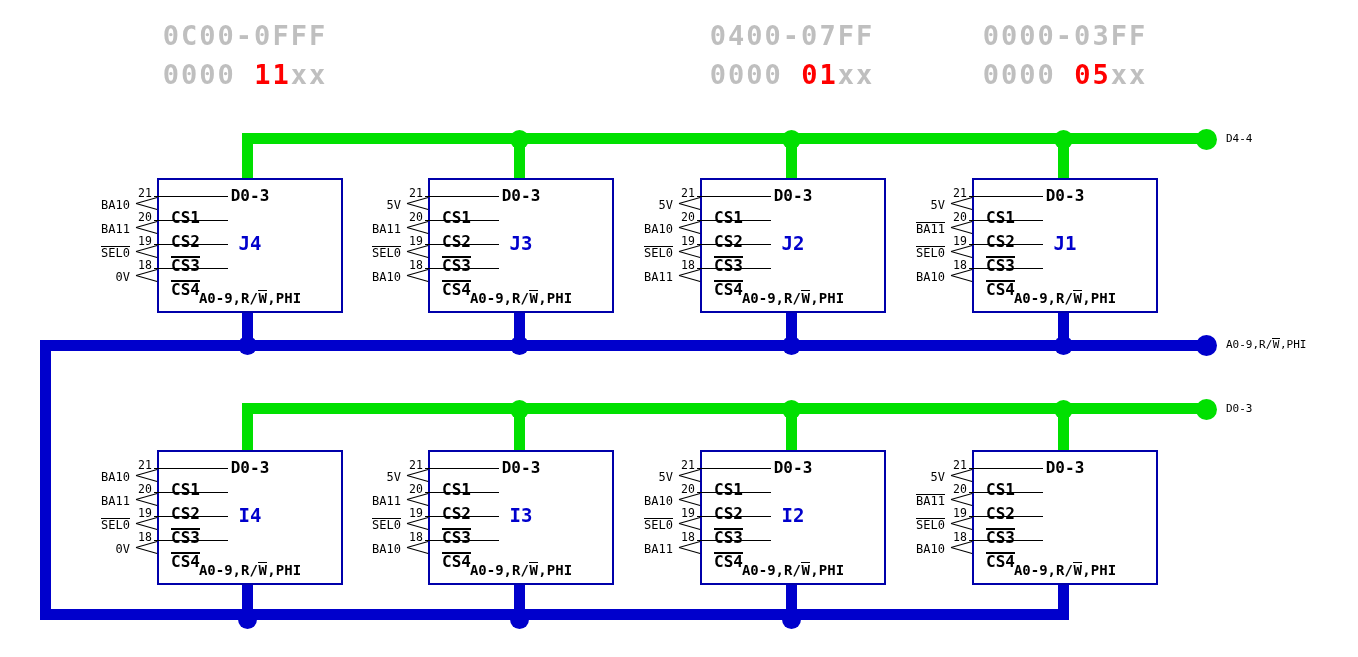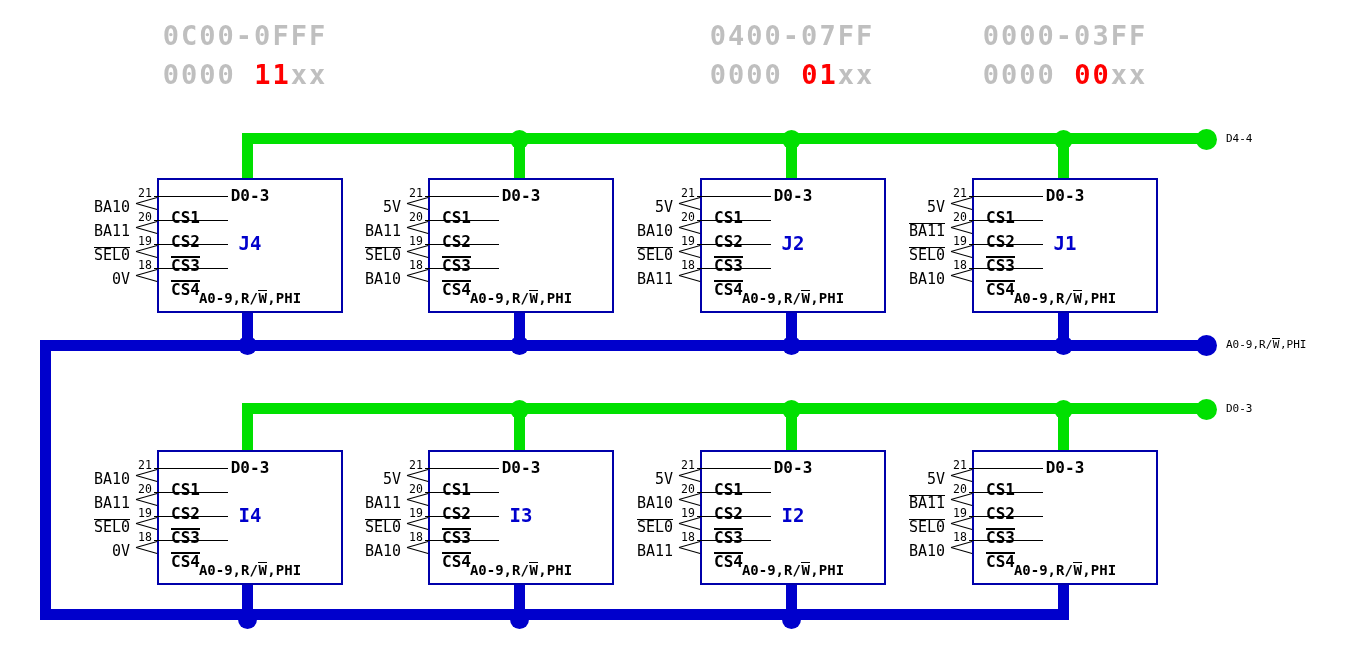--- a/index.html
+++ b/index.html
@@ -38,21 +38,21 @@
             font-size:14px;font-weight:bold;color:#000;}
   .chip-ref{position:absolute;top:52px;left:0;width:100%;text-align:center;
             font-size:19px;font-weight:bold;color:#0000cc;}
   .pinlist{position:absolute;left:12px;top:26px;}
   .pinrow{height:24px;line-height:24px;font-size:16px;font-weight:bold;color:#000;
           white-space:nowrap;}
   .ovb{border-top:2px solid #000;display:inline-block;line-height:1.0;padding-top:0px;}
 
   
   .extgrp{position:absolute;}
-  .extname{position:absolute;font-size:15px;color:#000;text-align:right;
+  .extname{position:absolute;font-size:12px;color:#000;text-align:right;
            white-space:nowrap;font-family:"DejaVu Sans Mono","Liberation Mono",monospace;}
   .extnum{position:absolute;font-size:11.5px;color:#000;white-space:nowrap;
           font-family:"DejaVu Sans Mono","Liberation Mono",monospace;}
   .arrowline{position:absolute;height:0;border-top:1.2px solid #000;}
   .ovs{border-top:1.1px solid #000;display:inline-block;line-height:1.0;}
 </style>
 </head>
 <body>
 
 <div id="root">
@@ -60,21 +60,21 @@
   <div class="hdr-col" style="left:115px;top:20px;">
     <div class="hdr-range">0C00-0FFF</div>
     <div class="hdr-mask"><span>0000 </span><span class="hi">11</span><span>xx</span></div>
   </div>
   <div class="hdr-col" style="left:662px;top:20px;">
     <div class="hdr-range">0400-07FF</div>
     <div class="hdr-mask"><span>0000 </span><span class="hi">01</span><span>xx</span></div>
   </div>
   <div class="hdr-col" style="left:935px;top:20px;">
     <div class="hdr-range">0000-03FF</div>
-    <div class="hdr-mask"><span>0000 </span><span class="hi">00</span><span>xx</span></div>
+    <div class="hdr-mask"><span>0000 </span><span class="hi">05</span><span>xx</span></div>
   </div>
 
   <div class="w green" style="left:242px;top:133px;width:963px;height:11px;"></div>
 
   <div class="w green" style="left:242px;top:133px;width:11px;height:47px;"></div>
   <div class="w green" style="left:514px;top:133px;width:11px;height:47px;"></div>
   <div class="w green" style="left:786px;top:133px;width:11px;height:47px;"></div>
   <div class="w green" style="left:1058px;top:133px;width:11px;height:47px;"></div>
   <div class="dot green" style="left:510px;top:130px;width:19px;height:19px;"></div>
   <div class="dot green" style="left:782px;top:130px;width:19px;height:19px;"></div>
@@ -145,20 +145,21 @@
     <div class="arrowline" style="left:84px;top:54px;width:74px;"></div>
     <div class="extname" style="left:0px;top:80px;width:60px;"><span>0V</span></div>
     <div class="extnum" style="left:68px;top:68px;"><span>18</span></div>
     <div class="arrowline" style="left:66px;top:85px;width:22px;transform:rotate(-16deg);transform-origin:left center;"></div>
     <div class="arrowline" style="left:66px;top:85px;width:22px;transform:rotate(16deg);transform-origin:left center;"></div>
     <div class="arrowline" style="left:84px;top:78px;width:74px;"></div>
   </div>
 
   <div class="chip" style="left:428px;top:178px;width:186px;height:135px;">
     <div class="chip-top">D0-3</div>
+    <div class="chip-ref">J3</div>
     <div class="pinlist">
       <div class="pinrow"><span>CS1</span></div>
       <div class="pinrow"><span>CS2</span></div>
       <div class="pinrow"><span class="ovb">CS3</span></div>
       <div class="pinrow"><span class="ovb">CS4</span></div>
     </div>
     <div class="chip-bot"><span>A0-9,R/</span><span class="ovl">W</span><span>,PHI</span></div>
   </div>
   <div class="extgrp" style="left:341px;top:190px;">
     <div class="extname" style="left:0px;top:8px;width:60px;"><span>5V</span></div>

